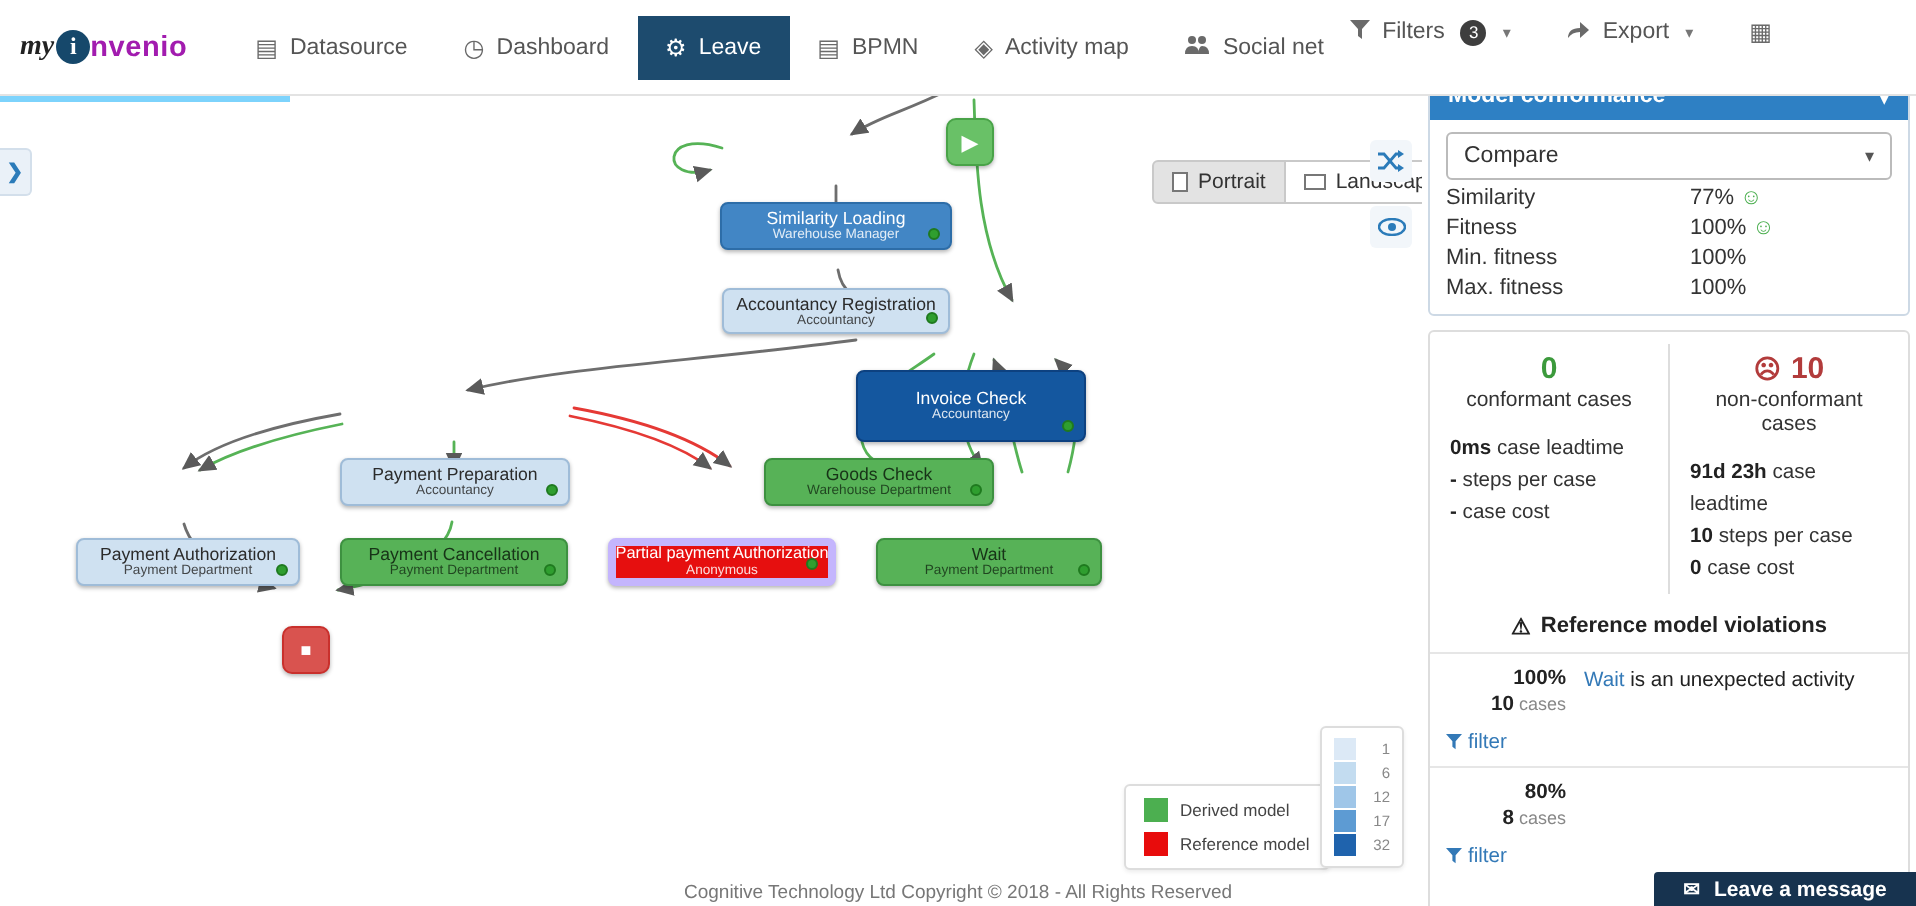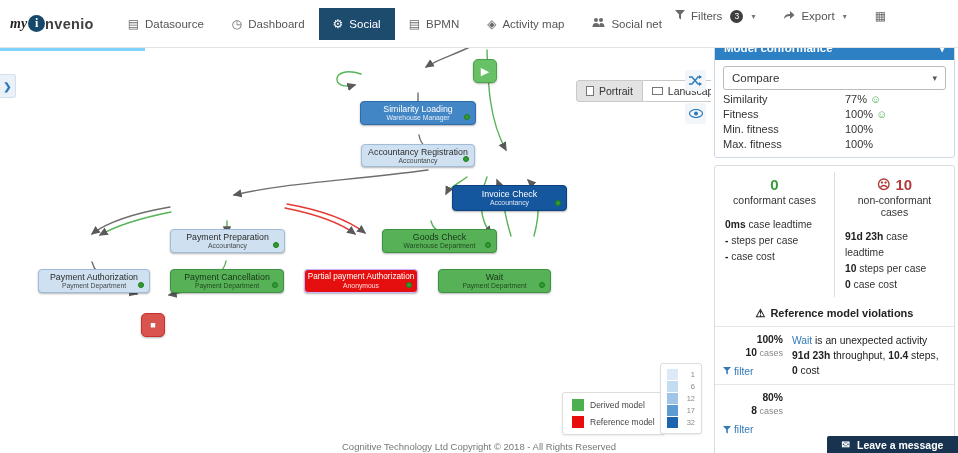--- a/index.html
+++ b/index.html
@@ -12,21 +12,21 @@
 
   
   .navbar {
     position: absolute; left:0; top:0; right:0; height:48px;
     background:#fff; border-bottom:1px solid #e3e3e3;
     display:flex; align-items:center; z-index:30;
   }
   .logo { display:flex; align-items:center; margin:0 20px 0 10px; cursor:pointer; }
   .logo-my { font-family:"Liberation Serif", serif; font-style:italic; font-weight:bold; font-size:14px; color:#222; margin-right:1px; }
   .logo-i { width:17px; height:17px; border-radius:50%; background:#16486b; color:#fff; font-family:"Liberation Serif", serif; font-weight:bold; font-size:12px; display:flex; align-items:center; justify-content:center; }
-  .logo-rest { font-weight:bold; font-size:14.5px; color:#404040; letter-spacing:.3px; }
+  .logo-rest { font-weight:bold; font-size:14.5px; color:#a21caf; letter-spacing:.3px; }
   .nav-items { display:flex; align-items:stretch; height:32px; }
   .nav-item {
     display:flex; align-items:center; gap:6px; padding:0 14px;
     font-size:11.5px; color:#555; cursor:pointer; white-space:nowrap;
   }
   .nav-item .ni-icon { font-size:12px; color:#6a6a6a; }
   .nav-item.active { background:#1d4b6e; color:#fff; }
   .nav-item.active .ni-icon { color:#fff; }
   .nav-right { position:absolute; right:58px; top:0; height:32px; display:flex; align-items:stretch; }
   .badge { width:13px; height:13px; border-radius:50%; background:#3e3e3e; color:#fff; font-size:8.5px; display:flex; align-items:center; justify-content:center; margin-left:2px; }
@@ -70,21 +70,21 @@
     display:flex; flex-direction:column; align-items:center; justify-content:center;
     box-shadow:0 1px 2px rgba(0,0,0,.3); cursor:pointer; line-height:1.15;
   }
   .node .nt { font-size:8.8px; white-space:nowrap; }
   .node .ns { font-size:6.8px; opacity:.85; white-space:nowrap; }
   .node .dot { position:absolute; right:5px; bottom:4px; width:6px; height:6px; border-radius:50%; background:#2f9e2f; border:1px solid #1f7a1f; }
   .n-mid   { background:#4286c5; border:1px solid #2d6da8; color:#fff; }
   .n-light { background:#cfe1f1; border:1px solid #9fbcd8; color:#2b2b2b; }
   .n-dark  { background:#14579f; border:1px solid #0d4180; color:#fff; }
   .n-green { background:#57b257; border:1px solid #3d9140; color:#173317; }
-  .n-red   { background:#e60f0f; border:1px solid #c4b5fd; color:#fff; }
+  .n-red   { background:#e60f0f; border:4px solid #c4b5fd; color:#fff; }
   .start-node {
     position:absolute; left:473px; top:59px; width:24px; height:24px; z-index:10;
     background:#69c167; border:1px solid #49a348; border-radius:5px;
     display:flex; align-items:center; justify-content:center;
     color:#fff; font-size:11px; cursor:pointer; box-shadow:0 1px 2px rgba(0,0,0,.3);
   }
   .end-node {
     position:absolute; left:141px; top:313px; width:24px; height:24px; z-index:10;
     background:#d9534f; border:1px solid #c9302c; border-radius:5px;
     display:flex; align-items:center; justify-content:center;
@@ -181,21 +181,21 @@
     <div class="nav-item">
       <span class="ni-icon">▤</span>
       <span>Datasource</span>
     </div>
     <div class="nav-item">
       <span class="ni-icon">◷</span>
       <span>Dashboard</span>
     </div>
     <div class="nav-item active">
       <span class="ni-icon">⚙</span>
-      <span>Social</span>
+      <span>Leave</span>
     </div>
     <div class="nav-item">
       <span class="ni-icon">▤</span>
       <span>BPMN</span>
     </div>
     <div class="nav-item">
       <span class="ni-icon">◈</span>
       <span>Activity map</span>
     </div>
     <div class="nav-item">
@@ -296,21 +296,21 @@
 <div class="node n-mid" style="left:360px;top:101px;width:116px;height:24px">
   <div class="nt">Similarity Loading</div>
   <div class="ns">Warehouse Manager</div>
   <span class="dot"></span>
 </div>
 <div class="node n-light" style="left:361px;top:144px;width:114px;height:23px">
   <div class="nt">Accountancy Registration</div>
   <div class="ns">Accountancy</div>
   <span class="dot"></span>
 </div>
-<div class="node n-dark" style="left:452px;top:185px;width:115px;height:26px">
+<div class="node n-dark" style="left:428px;top:185px;width:115px;height:36px">
   <div class="nt">Invoice Check</div>
   <div class="ns">Accountancy</div>
   <span class="dot"></span>
 </div>
 <div class="node n-light" style="left:170px;top:229px;width:115px;height:24px">
   <div class="nt">Payment Preparation</div>
   <div class="ns">Accountancy</div>
   <span class="dot"></span>
 </div>
 <div class="node n-green" style="left:382px;top:229px;width:115px;height:24px">
@@ -453,21 +453,20 @@
         <div class="viol-cases"><b>10</b> <span>cases</span></div>
         <div class="viol-filter">
           <svg width="8" height="8" viewBox="0 0 10 10">
               <path d="M0,0 L10,0 L6,4.5 L6,9.5 L4,8 L4,4.5 Z" fill="#3379b7"></path>
             </svg>
           <span>filter</span>
         </div>
       </div>
       <div class="viol-text">
         <span class="viol-link">Wait</span><span> is an unexpected activity</span>
-        <div class="viol-metrics"><b>91d 23h</b><span> throughput, </span><b>10.4</b><span> steps, </span><b>0</b><span> cost</span></div>
       </div>
     </div>
 
     <div class="viol-row">
       <div class="viol-left">
         <div class="viol-pct">80%</div>
         <div class="viol-cases"><b>8</b> <span>cases</span></div>
         <div class="viol-filter">
           <svg width="8" height="8" viewBox="0 0 10 10">
               <path d="M0,0 L10,0 L6,4.5 L6,9.5 L4,8 L4,4.5 Z" fill="#3379b7"></path>

